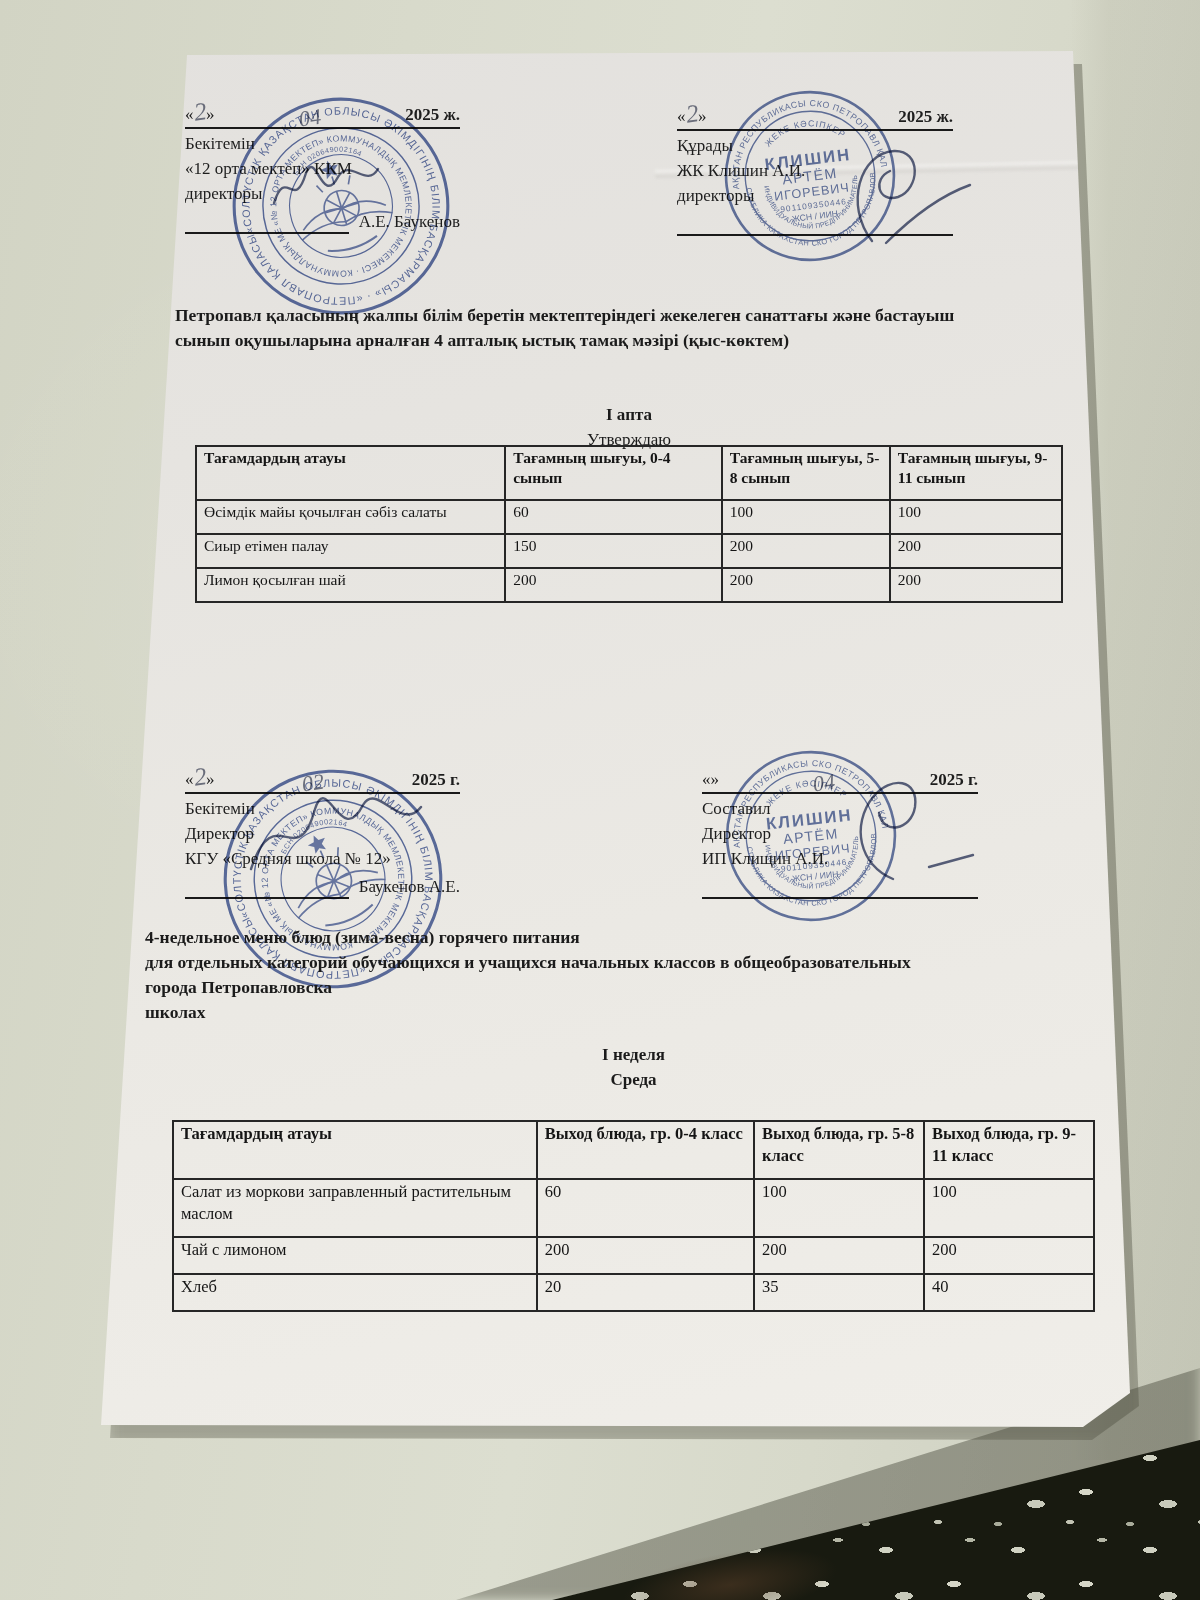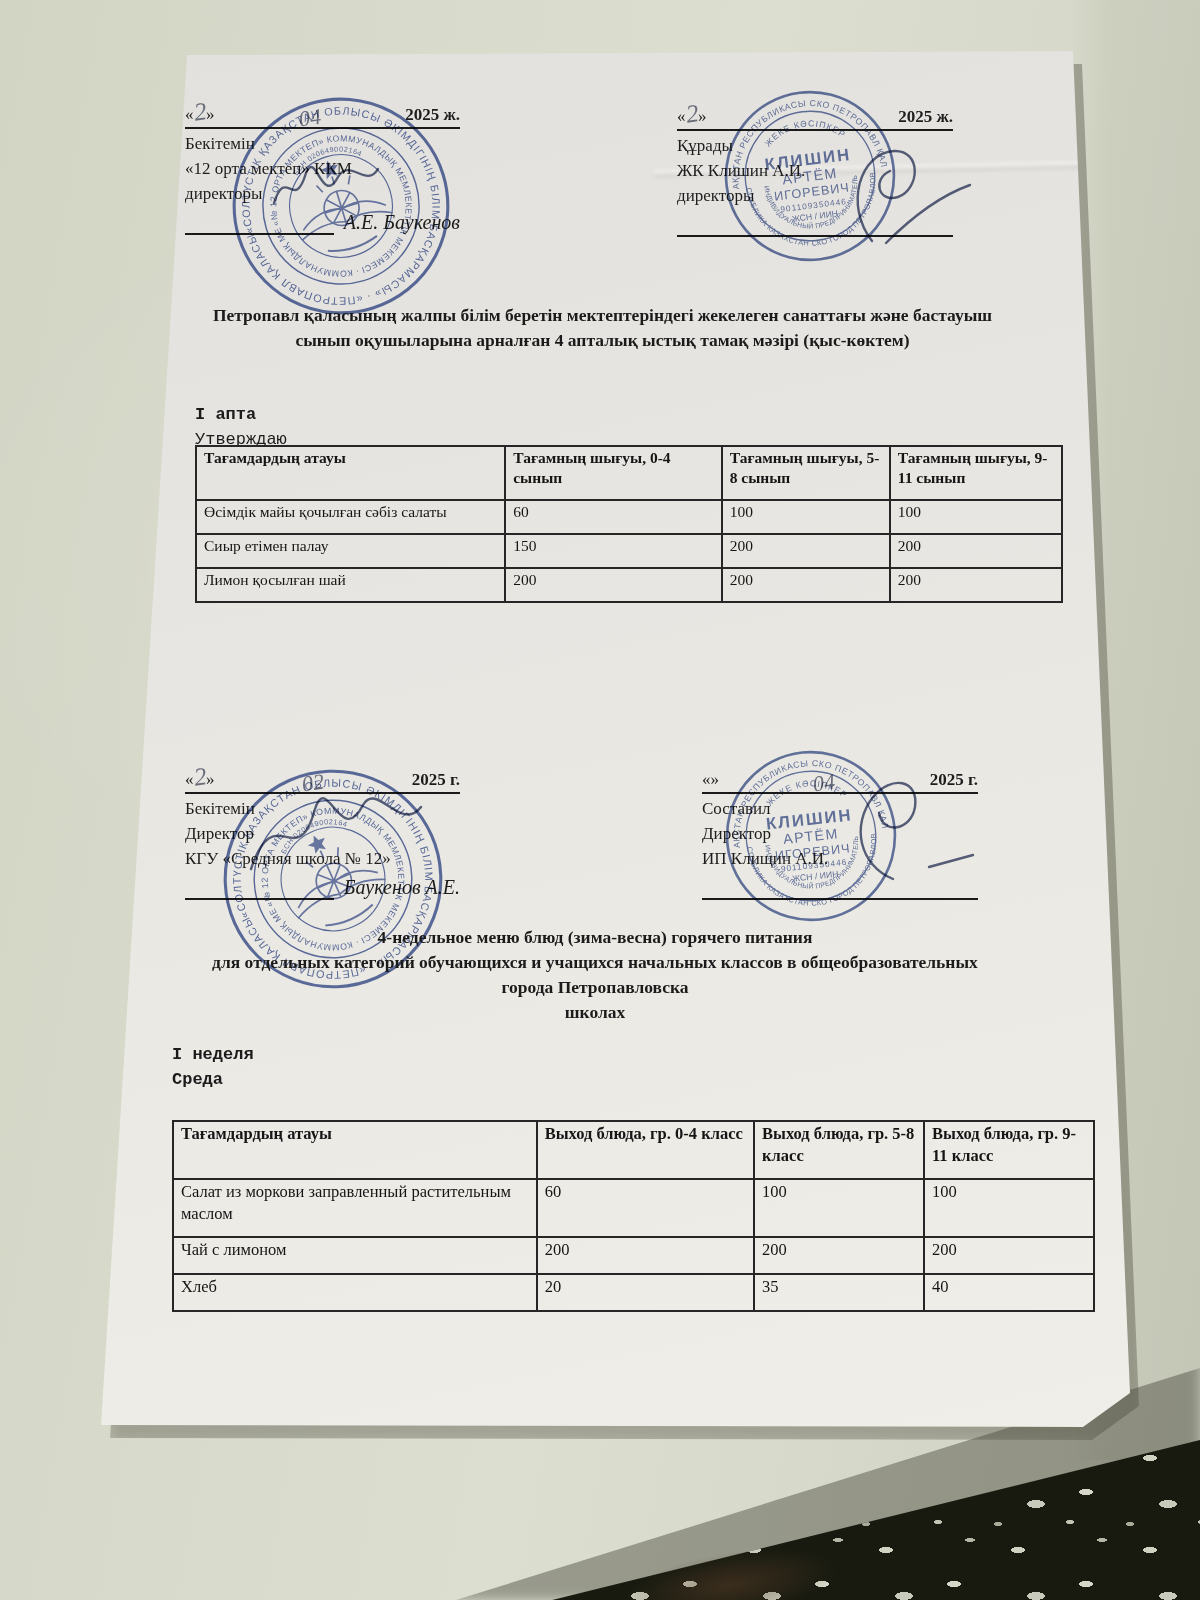--- a/index.html
+++ b/index.html
@@ -64,31 +64,31 @@
     margin-bottom:2px;
   }
   .dateline .yr{font-weight:bold;}
   .hand{
     font-style:italic;color:#5d6170;opacity:.9;
     display:inline-block;transform:rotate(-8deg);
     font-size:25px;line-height:18px;
   }
   .hand.small{font-size:22px;}
   .signline{
-    display:flex;align-items:center;margin-top:4px;height:24px;font-size:20px;font-style:italic;
+    display:flex;align-items:flex-end;margin-top:4px;height:24px;font-size:17px;
   }
   .signline .rule{flex:1 1 auto;border-bottom:2px solid #1a1a1a;height:100%;}
   .signline .nm{padding-left:10px;white-space:nowrap;}
   .signline.noname .rule{flex:1 1 100%;}
   .doc-title{
-    position:absolute;text-align:center;font-weight:bold;
+    position:absolute;font-weight:bold;
     font-size:17.5px;line-height:25px;color:#1b1b1b;
   }
   .center-label{
-    position:absolute;font-size:17px;color:#1b1b1b;font-family:Liberation Mono, monospace;
+    position:absolute;text-align:center;font-size:17px;color:#1b1b1b;
   }
   .center-label.b{font-weight:bold;}
   table.menu{
     position:absolute;border-collapse:collapse;table-layout:fixed;
     background:transparent;color:#151515;
   }
   table.menu th,table.menu td{
     border:2px solid #262626;padding:1px 7px 11px 7px;text-align:left;vertical-align:top;
     font-weight:normal;
   }

